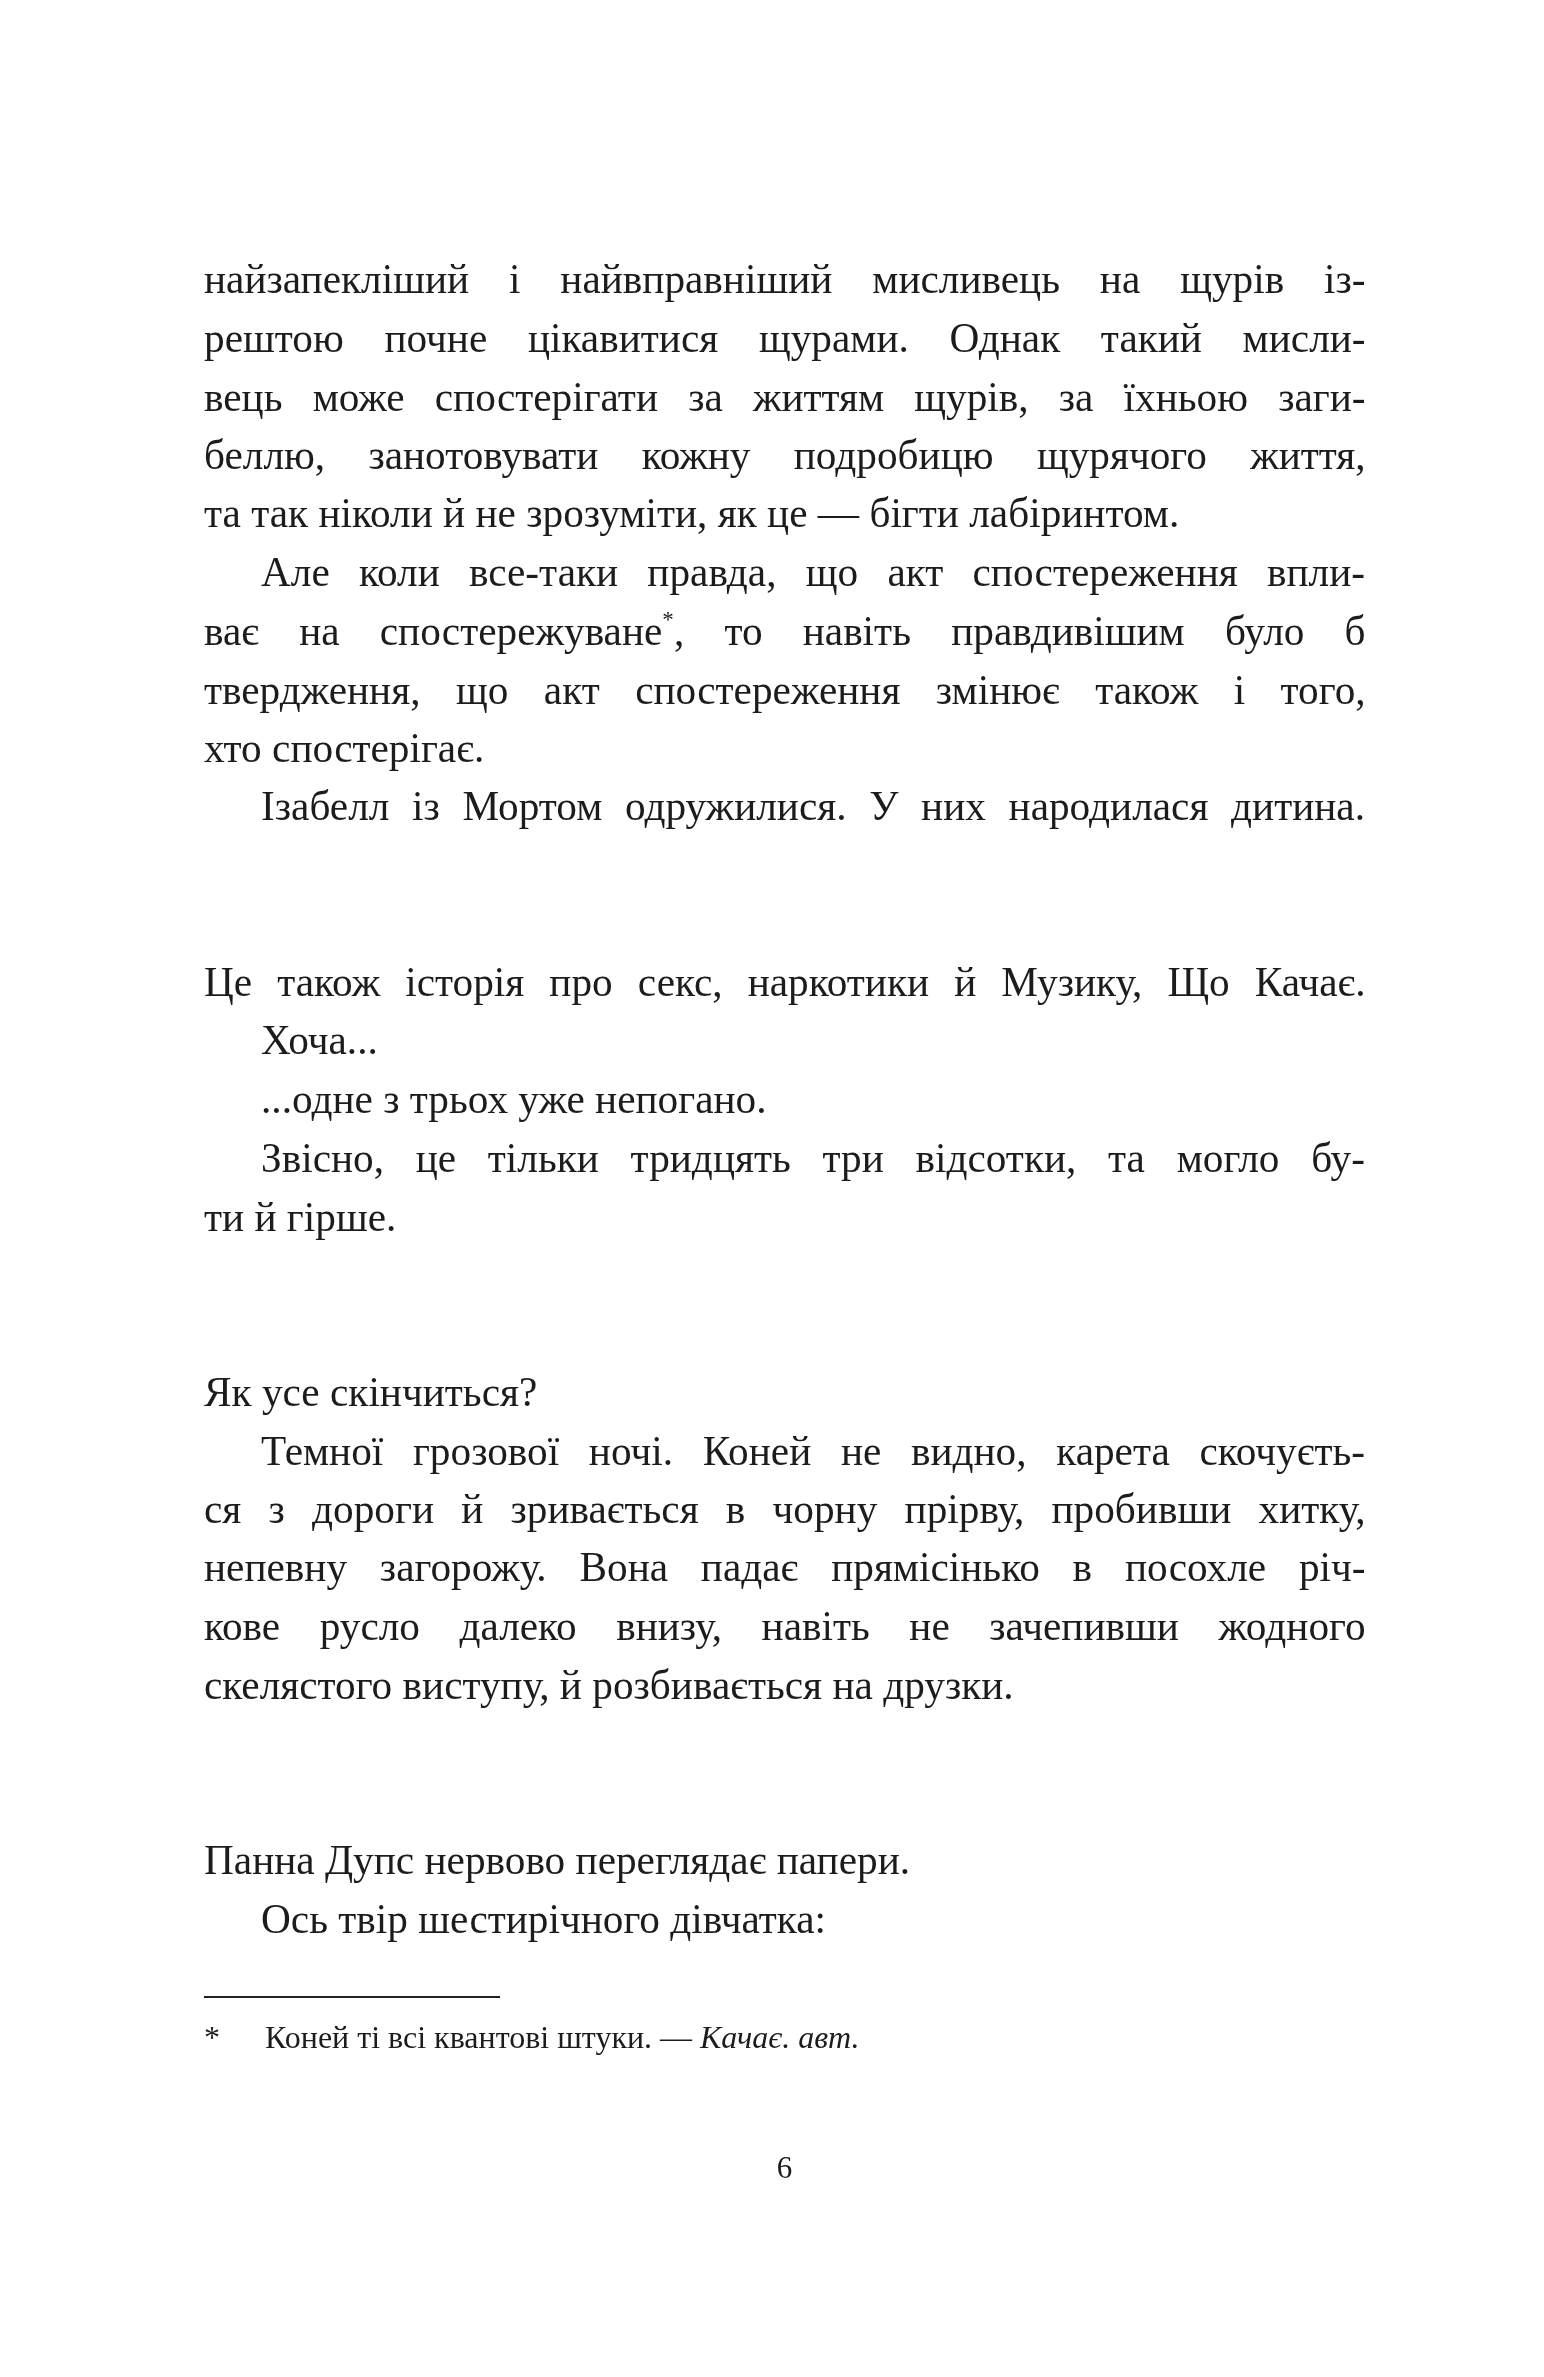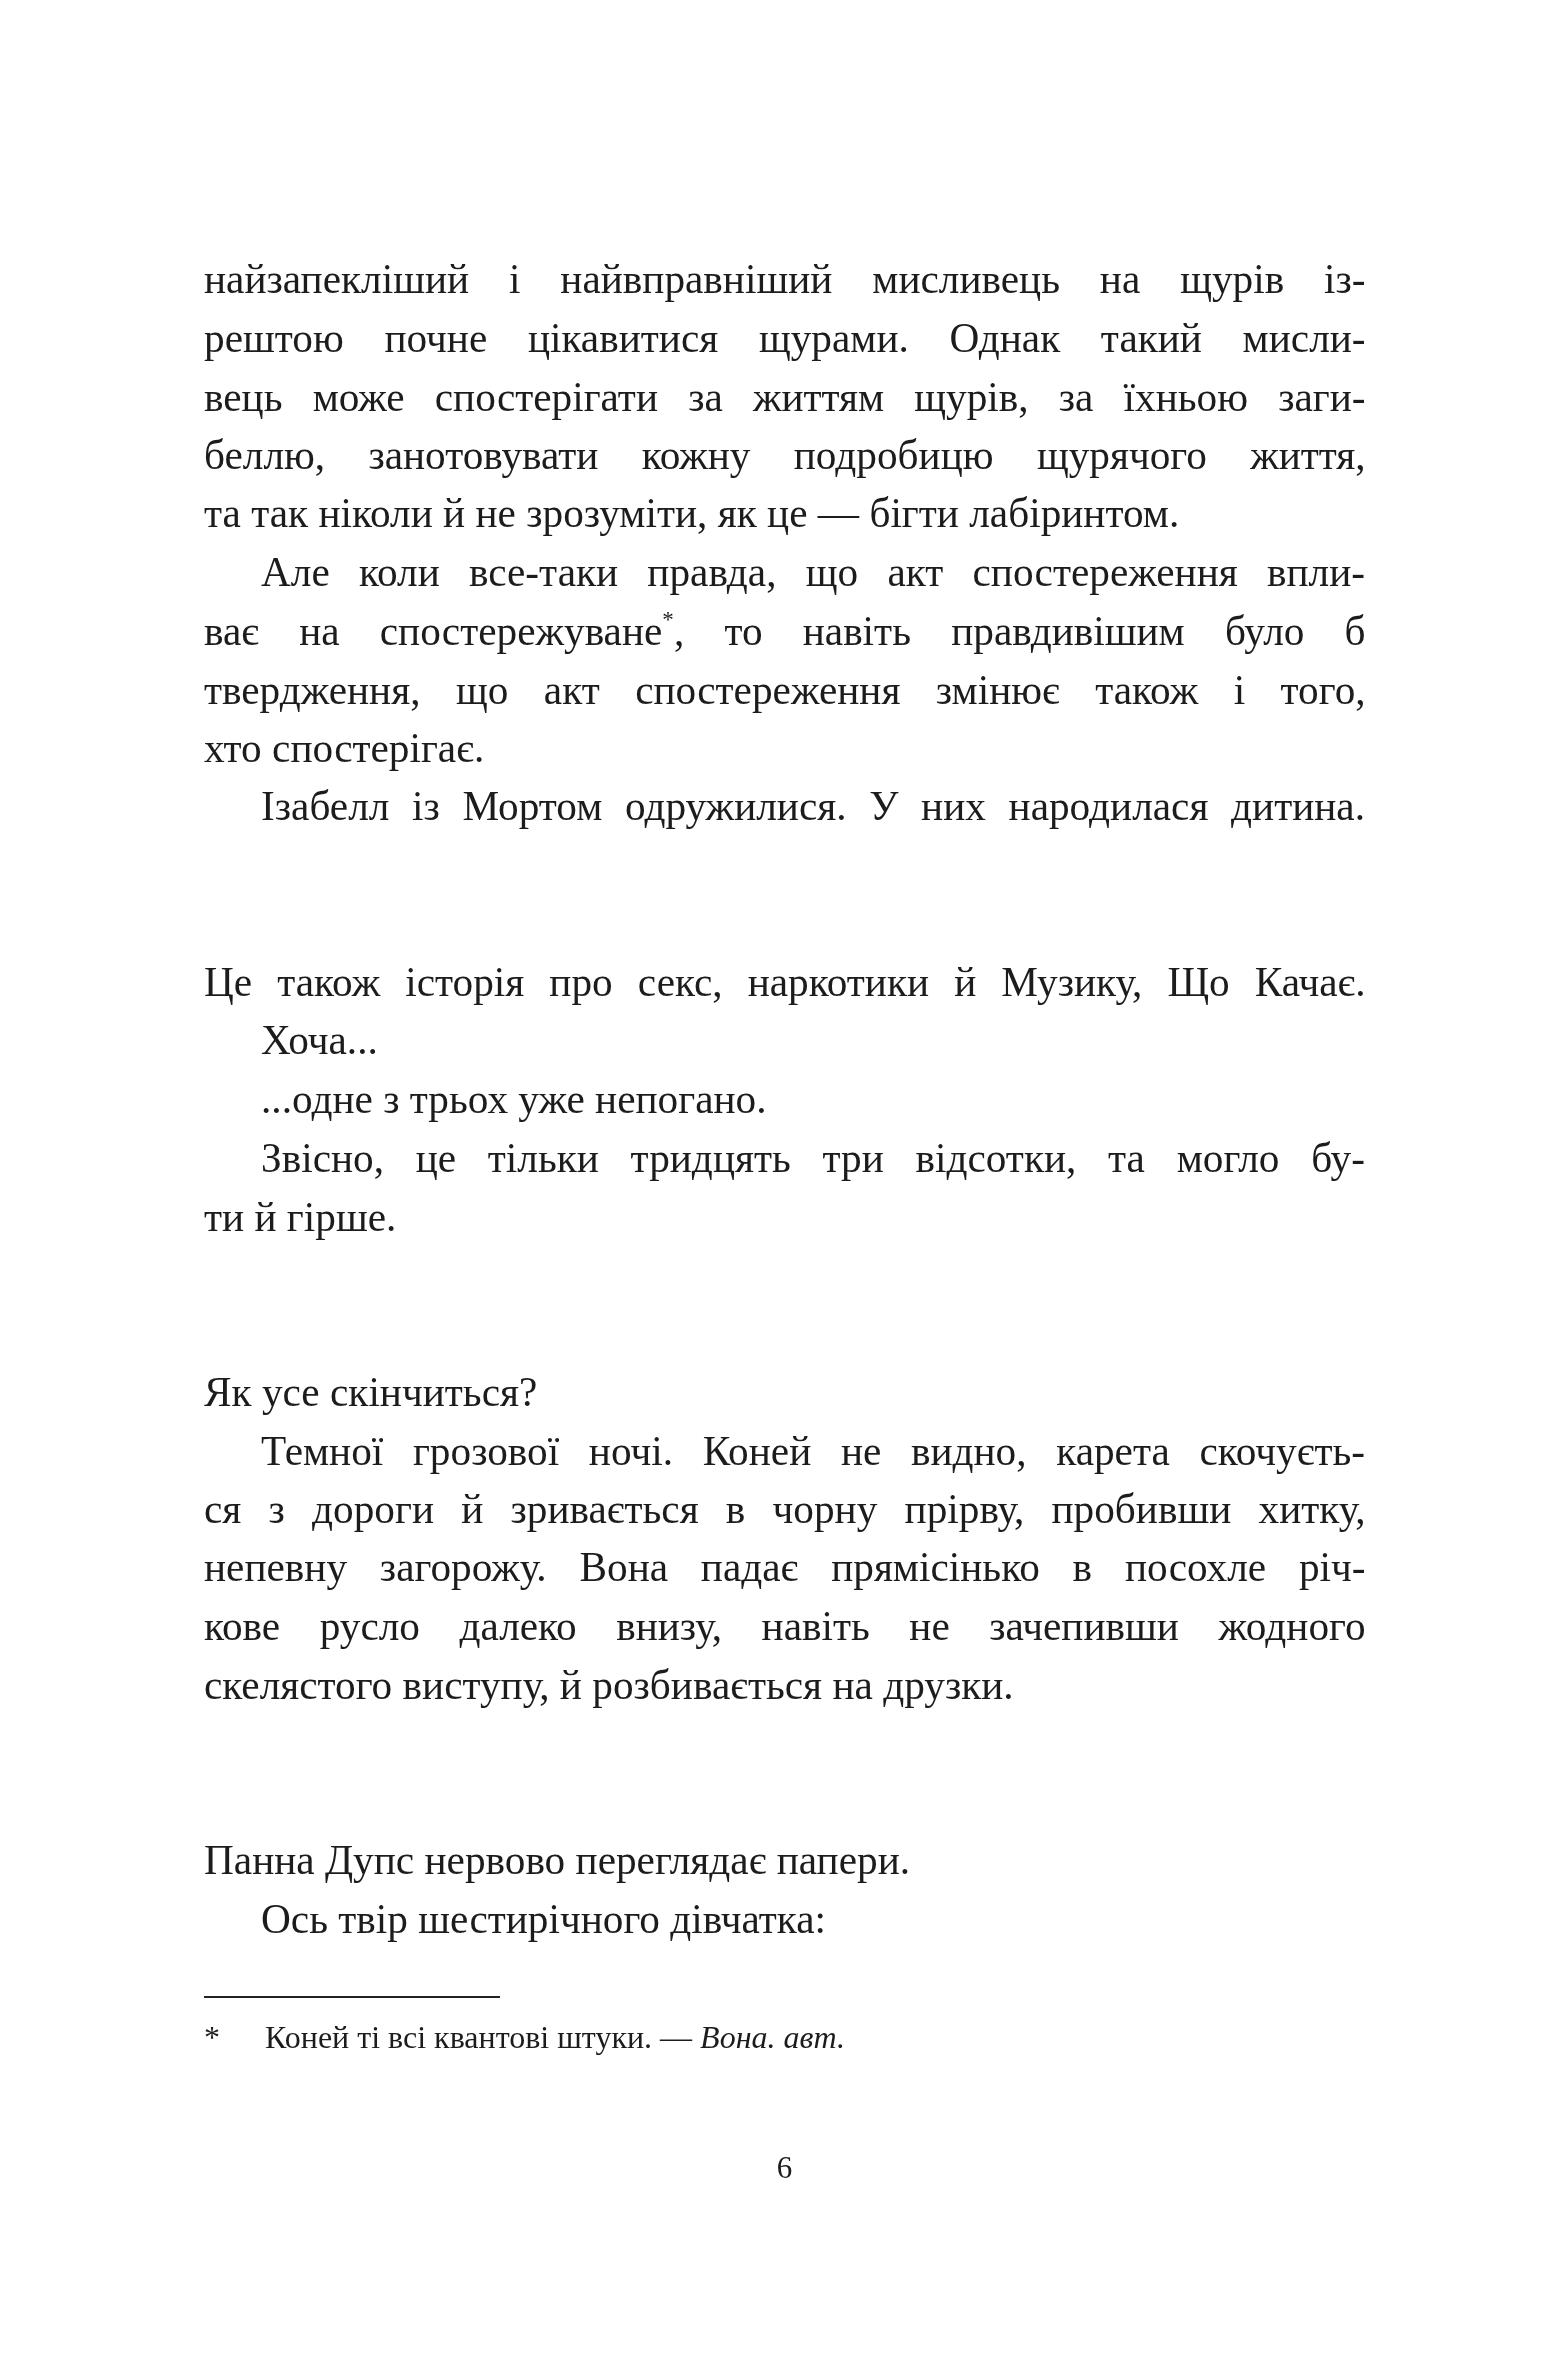--- a/index.html
+++ b/index.html
@@ -109,19 +109,19 @@
   <div class="line full" style="top:1538px">непевну загорожу. Вона падає прямісінько в посохле річ-</div>
   <div class="line full" style="top:1597px">кове русло далеко внизу, навіть не зачепивши жодного</div>
   <div class="line" style="top:1656px">скелястого виступу, й розбивається на друзки.</div>
 
   <div class="line" style="top:1831px">Панна Дупс нервово переглядає папери.</div>
   <div class="line indent" style="top:1890px">Ось твір шестирічного дівчатка:</div>
 
   <div class="rule"></div>
 
   <div class="footnote">
-    <span class="mark">*</span><span>Коней ті всі квантові штуки. —</span> <span class="italic">Вона. авт.</span>
+    <span class="mark">*</span><span>Коней ті всі квантові штуки. —</span> <span class="italic">Качає. авт.</span>
   </div>
 
   <div class="page-number">6</div>
 
 </div>
 
 
 </body></html>

